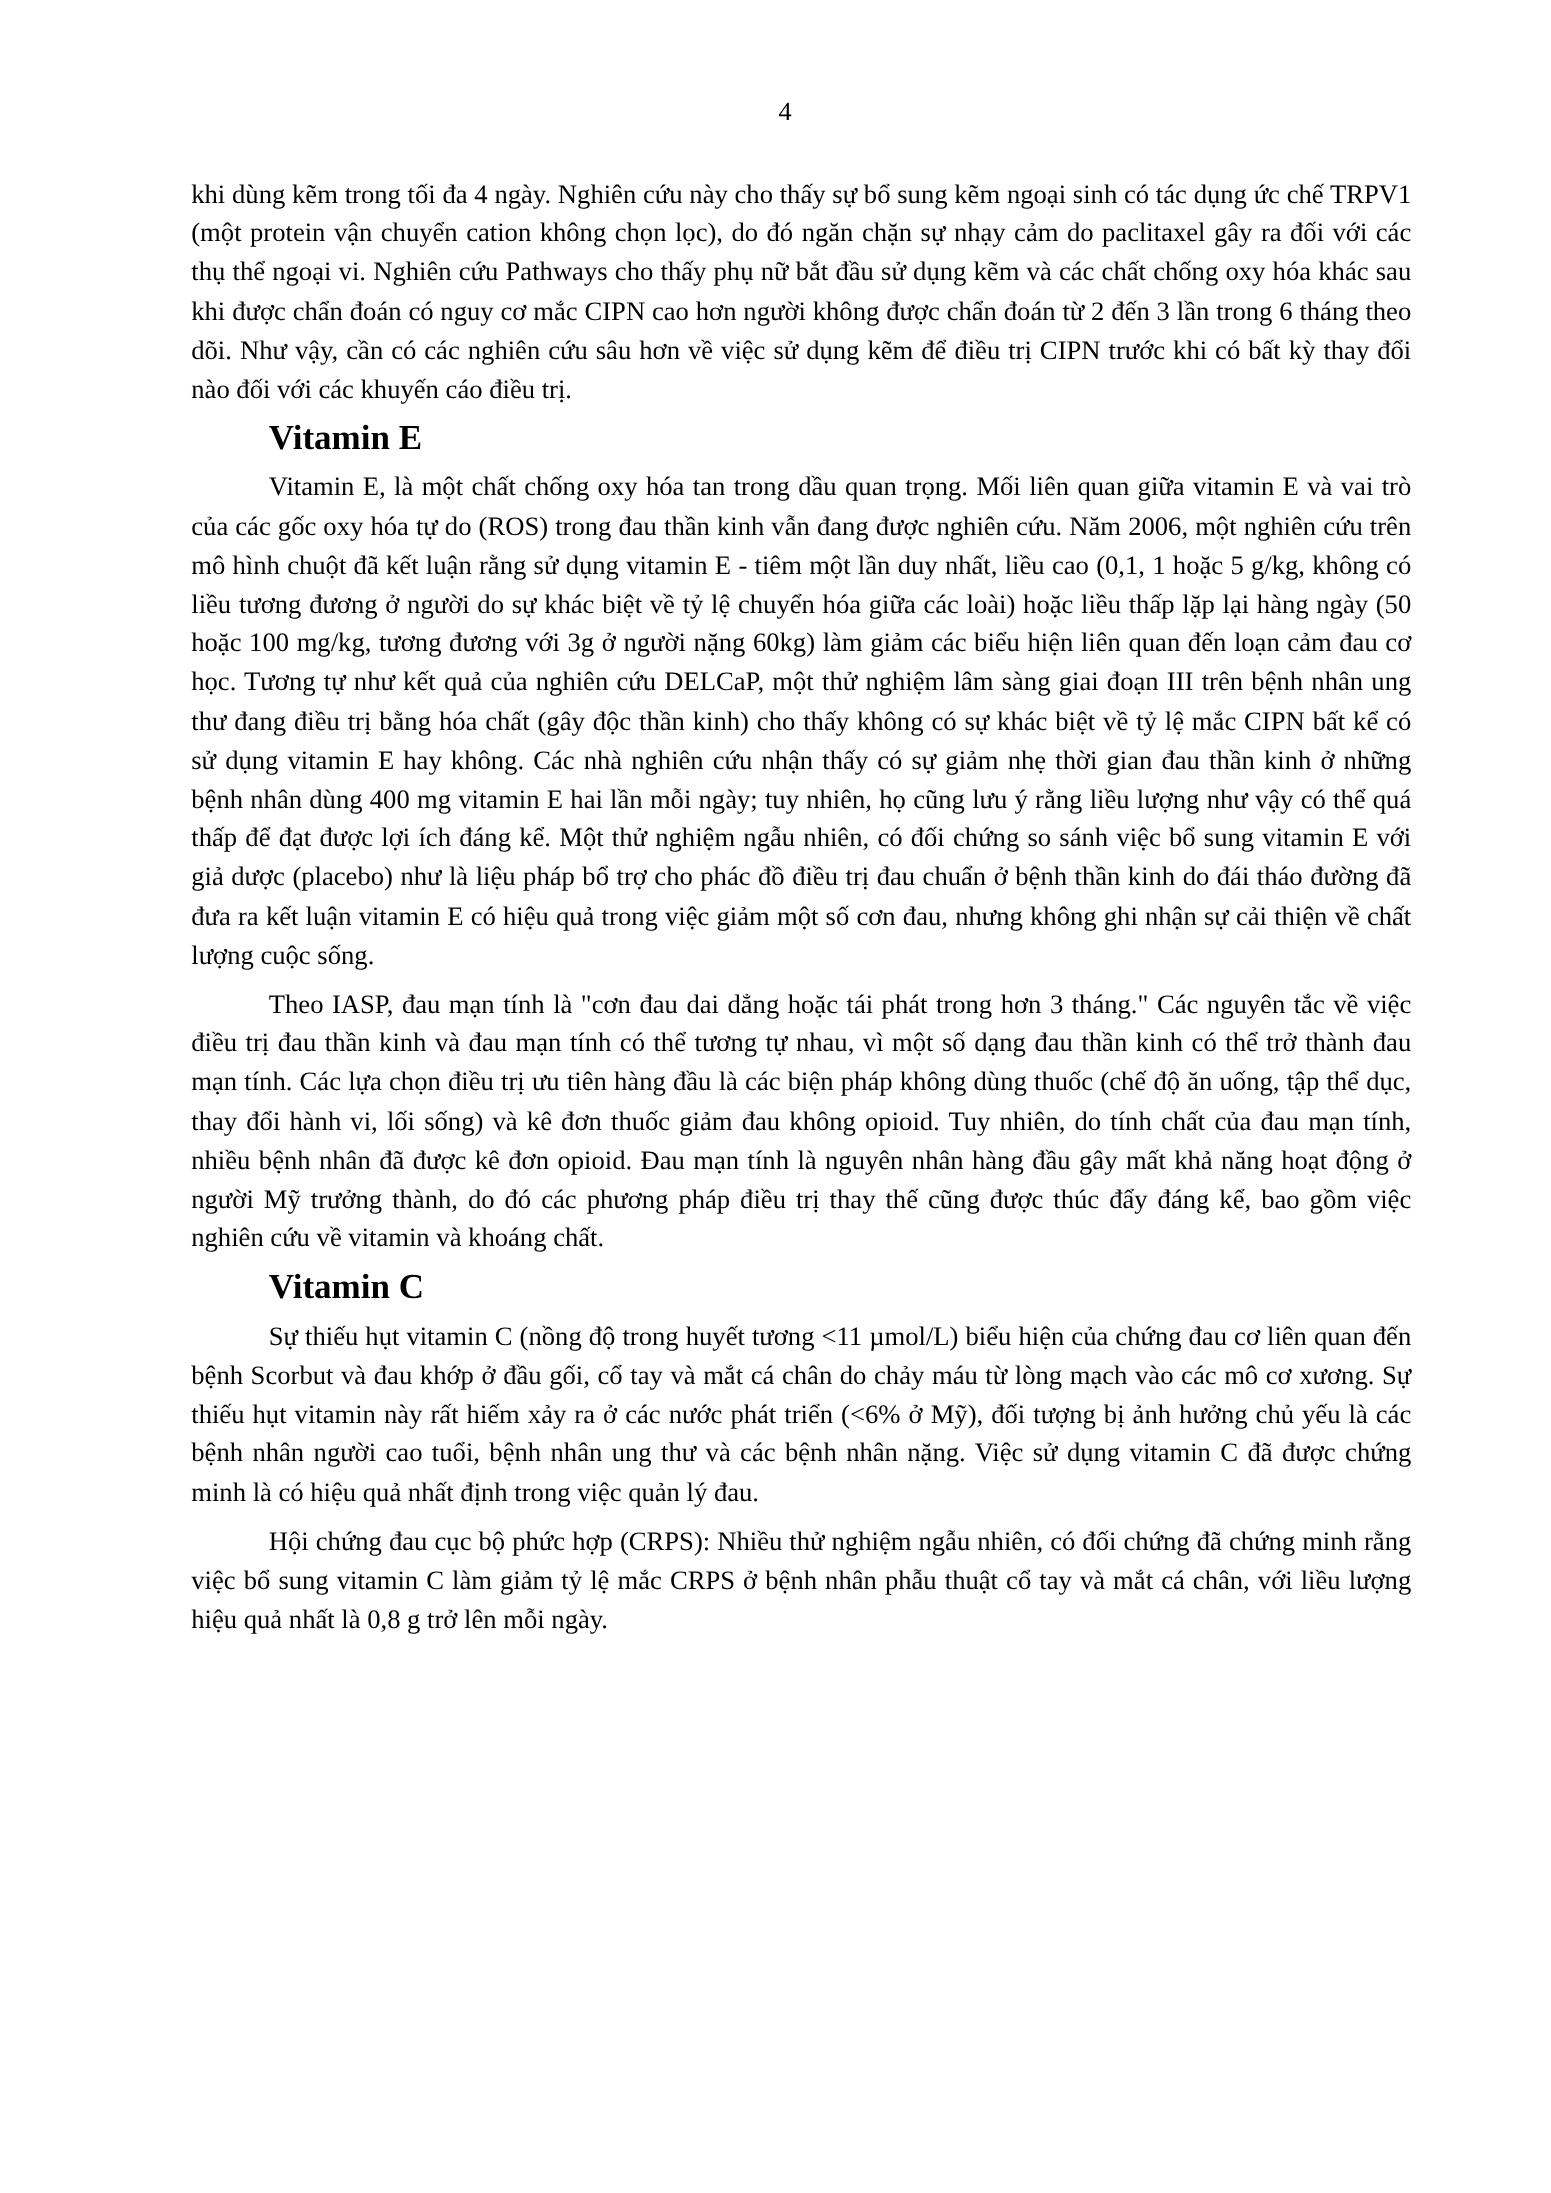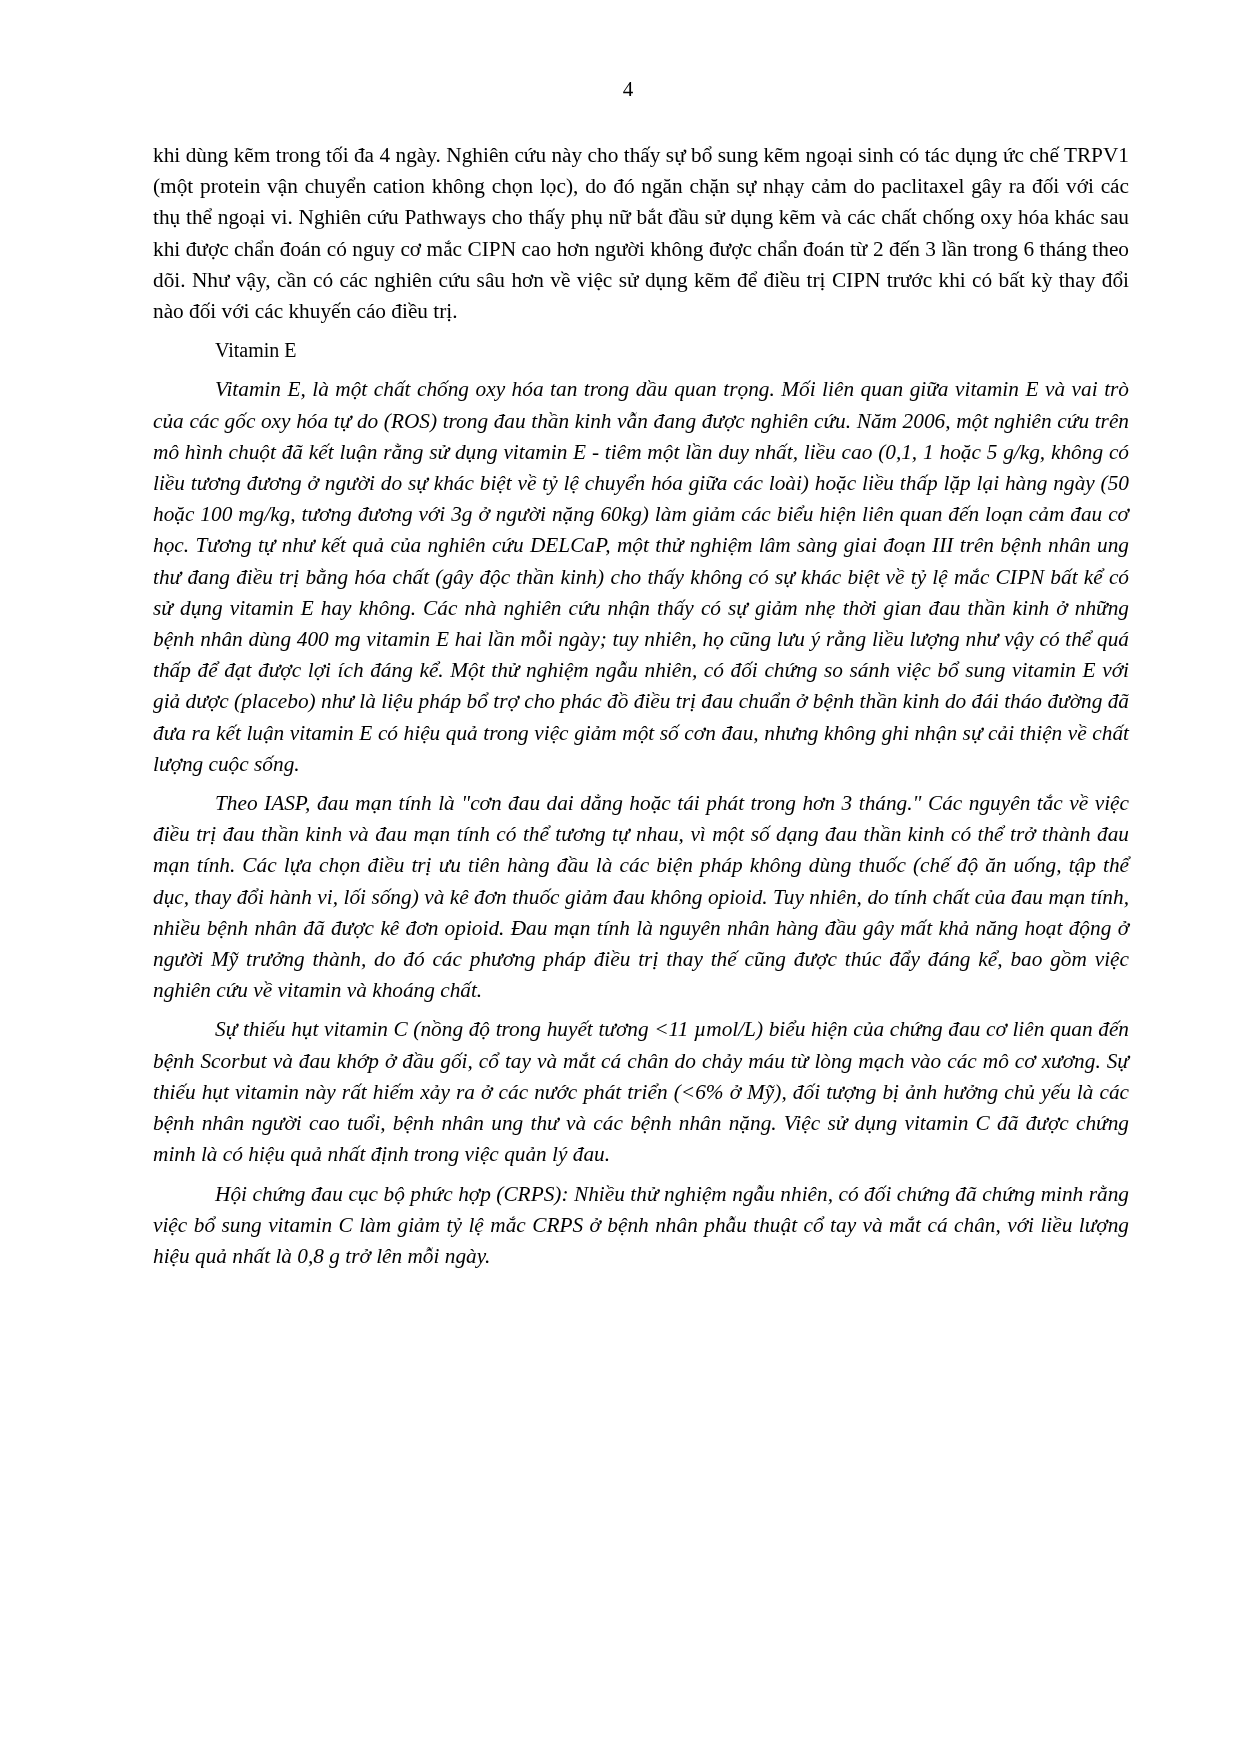--- a/index.html
+++ b/index.html
@@ -32,44 +32,44 @@
       font-size: 21.3px;
       line-height: 31.2px;
     }
     .para {
       margin: 0;
       text-align: justify;
       text-indent: 0;
     }
     .para.indent {
       text-indent: 62px;
-      font-style: italic;
     }
     .para + .heading, .para + .para {
       margin-top: 8px;
     }
     .heading {
       margin: 8px 0 8px 0;
       padding-left: 62px;
-      font-weight: normal;
-      font-size: 20px;
+      font-weight: bold;
+      font-size: 28px;
       line-height: 31.2px;
     }
     .heading + .para {
       margin-top: 0;
     }
   </style>
 </head>
 <body>
 
 <div class="page-number">4</div>
 
 <div class="content">
   <p class="para">khi dùng kẽm trong tối đa 4 ngày. Nghiên cứu này cho thấy sự bổ sung kẽm ngoại sinh có tác dụng ức chế TRPV1 (một protein vận chuyển cation không chọn lọc), do đó ngăn chặn sự nhạy cảm do paclitaxel gây ra đối với các thụ thể ngoại vi. Nghiên cứu Pathways cho thấy phụ nữ bắt đầu sử dụng kẽm và các chất chống oxy hóa khác sau khi được chẩn đoán có nguy cơ mắc CIPN cao hơn người không được chẩn đoán từ 2 đến 3 lần trong 6 tháng theo dõi. Như vậy, cần có các nghiên cứu sâu hơn về việc sử dụng kẽm để điều trị CIPN trước khi có bất kỳ thay đổi nào đối với các khuyến cáo điều trị.</p>
 
   <div class="heading">Vitamin E</div>
   <p class="para indent">Vitamin E, là một chất chống oxy hóa tan trong dầu quan trọng. Mối liên quan giữa vitamin E và vai trò của các gốc oxy hóa tự do (ROS) trong đau thần kinh vẫn đang được nghiên cứu. Năm 2006, một nghiên cứu trên mô hình chuột đã kết luận rằng sử dụng vitamin E - tiêm một lần duy nhất, liều cao (0,1, 1 hoặc 5 g/kg, không có liều tương đương ở người do sự khác biệt về tỷ lệ chuyển hóa giữa các loài) hoặc liều thấp lặp lại hàng ngày (50 hoặc 100 mg/kg, tương đương với 3g ở người nặng 60kg)  làm giảm các biểu hiện liên quan đến loạn cảm đau cơ học. Tương tự như kết quả của nghiên cứu DELCaP, một thử nghiệm lâm sàng giai đoạn III trên bệnh nhân ung thư đang điều trị bằng hóa chất (gây độc thần kinh) cho thấy không có sự khác biệt về tỷ lệ mắc CIPN bất kể có sử dụng vitamin E hay không. Các nhà nghiên cứu nhận thấy có sự giảm nhẹ thời gian đau thần kinh ở những bệnh nhân dùng 400 mg vitamin E hai lần mỗi ngày; tuy nhiên, họ cũng lưu ý rằng liều lượng như vậy có thể quá thấp để đạt được lợi ích đáng kể. Một thử nghiệm ngẫu nhiên, có đối chứng so sánh việc bổ sung vitamin E với giả dược (placebo) như là liệu pháp bổ trợ cho phác đồ điều trị đau chuẩn ở bệnh thần kinh do đái tháo đường đã đưa ra kết luận vitamin E có hiệu quả trong việc giảm một số cơn đau, nhưng không ghi nhận sự cải thiện về chất lượng cuộc sống.</p>
 
   <p class="para indent">Theo IASP, đau mạn tính là "cơn đau dai dẳng hoặc tái phát trong hơn 3 tháng." Các nguyên tắc về việc điều trị đau thần kinh và đau mạn tính có thể tương tự nhau, vì một số dạng đau thần kinh có thể trở thành đau mạn tính. Các lựa chọn điều trị ưu tiên hàng đầu là các biện pháp không dùng thuốc (chế độ ăn uống, tập thể dục, thay đổi hành vi, lối sống) và kê đơn thuốc giảm đau không opioid. Tuy nhiên, do tính chất của đau mạn tính, nhiều bệnh nhân đã được kê đơn opioid. Đau mạn tính là nguyên nhân hàng đầu gây mất khả năng hoạt động ở người Mỹ trưởng thành, do đó các phương pháp điều trị thay thế cũng được thúc đẩy đáng kể, bao gồm việc nghiên cứu về vitamin và khoáng chất.</p>
 
+  <div class="heading">Vitamin C</div>
   <p class="para indent">Sự thiếu hụt vitamin C (nồng độ trong huyết tương &lt;11 µmol/L) biểu hiện của chứng đau cơ liên quan đến bệnh Scorbut và đau khớp ở đầu gối, cổ tay và mắt cá chân do chảy máu từ lòng mạch vào các mô cơ xương. Sự thiếu hụt vitamin này rất hiếm xảy ra ở các nước phát triển (&lt;6% ở Mỹ), đối tượng bị ảnh hưởng chủ yếu là các bệnh nhân người cao tuổi, bệnh nhân ung thư và các bệnh nhân nặng. Việc sử dụng vitamin C đã được chứng minh là có hiệu quả nhất định trong việc quản lý đau.</p>
   <p class="para indent">Hội chứng đau cục bộ phức hợp (CRPS): Nhiều thử nghiệm ngẫu nhiên, có đối chứng đã chứng minh rằng việc bổ sung vitamin C làm giảm tỷ lệ mắc CRPS ở bệnh nhân phẫu thuật cổ tay và mắt cá chân, với liều lượng hiệu quả nhất là 0,8 g trở lên mỗi ngày.</p>
 </div>
 
 </body></html>

